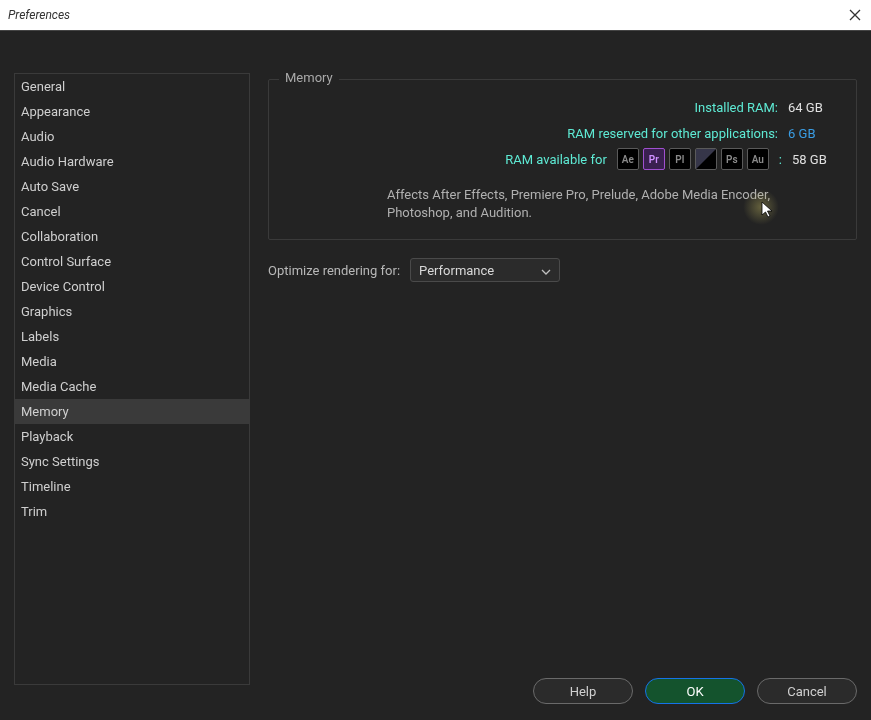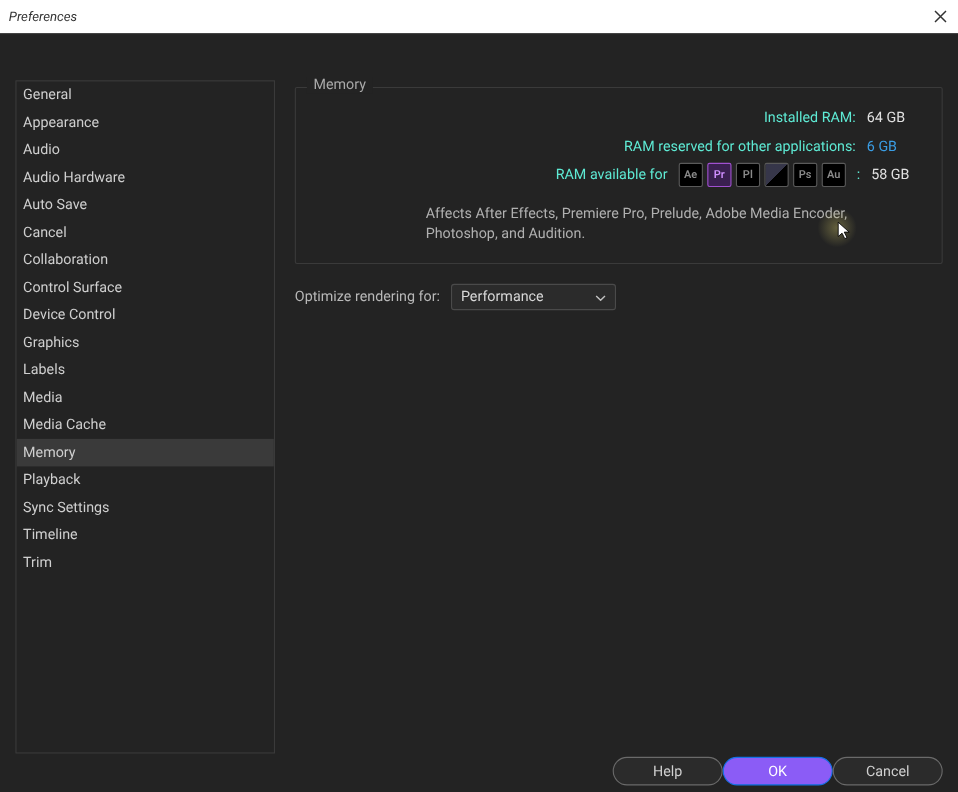--- a/index.html
+++ b/index.html
@@ -157,39 +157,40 @@
       color: #d8d8d8;
       cursor: pointer;
       font-size: 13px;
     }
     .chev {
       width: 10px;
       height: 6px;
     }
     .footer {
       position: absolute;
-      bottom: 6px;
+      bottom: 16px;
       right: 14px;
       display: flex;
+      gap: 12px;
     }
     .btn {
       width: 100px;
       height: 26px;
       border-radius: 13px;
       display: flex;
       align-items: center;
       justify-content: center;
       font-size: 13px;
       cursor: pointer;
       border: 1px solid #6a6a6a;
       background: #2b2b2b;
       color: #d0d0d0;
     }
     .btn.primary {
-      background: #8b5cf6;
+      background: #14532d;
       border-color: #1572e8;
       color: #fff;
     }
     .cursor-highlight {
       position: absolute;
       width: 36px;
       height: 36px;
       border-radius: 50%;
       background: radial-gradient(circle, rgba(200,190,100,0.4) 0%, rgba(200,190,100,0) 70%);
       pointer-events: none;

